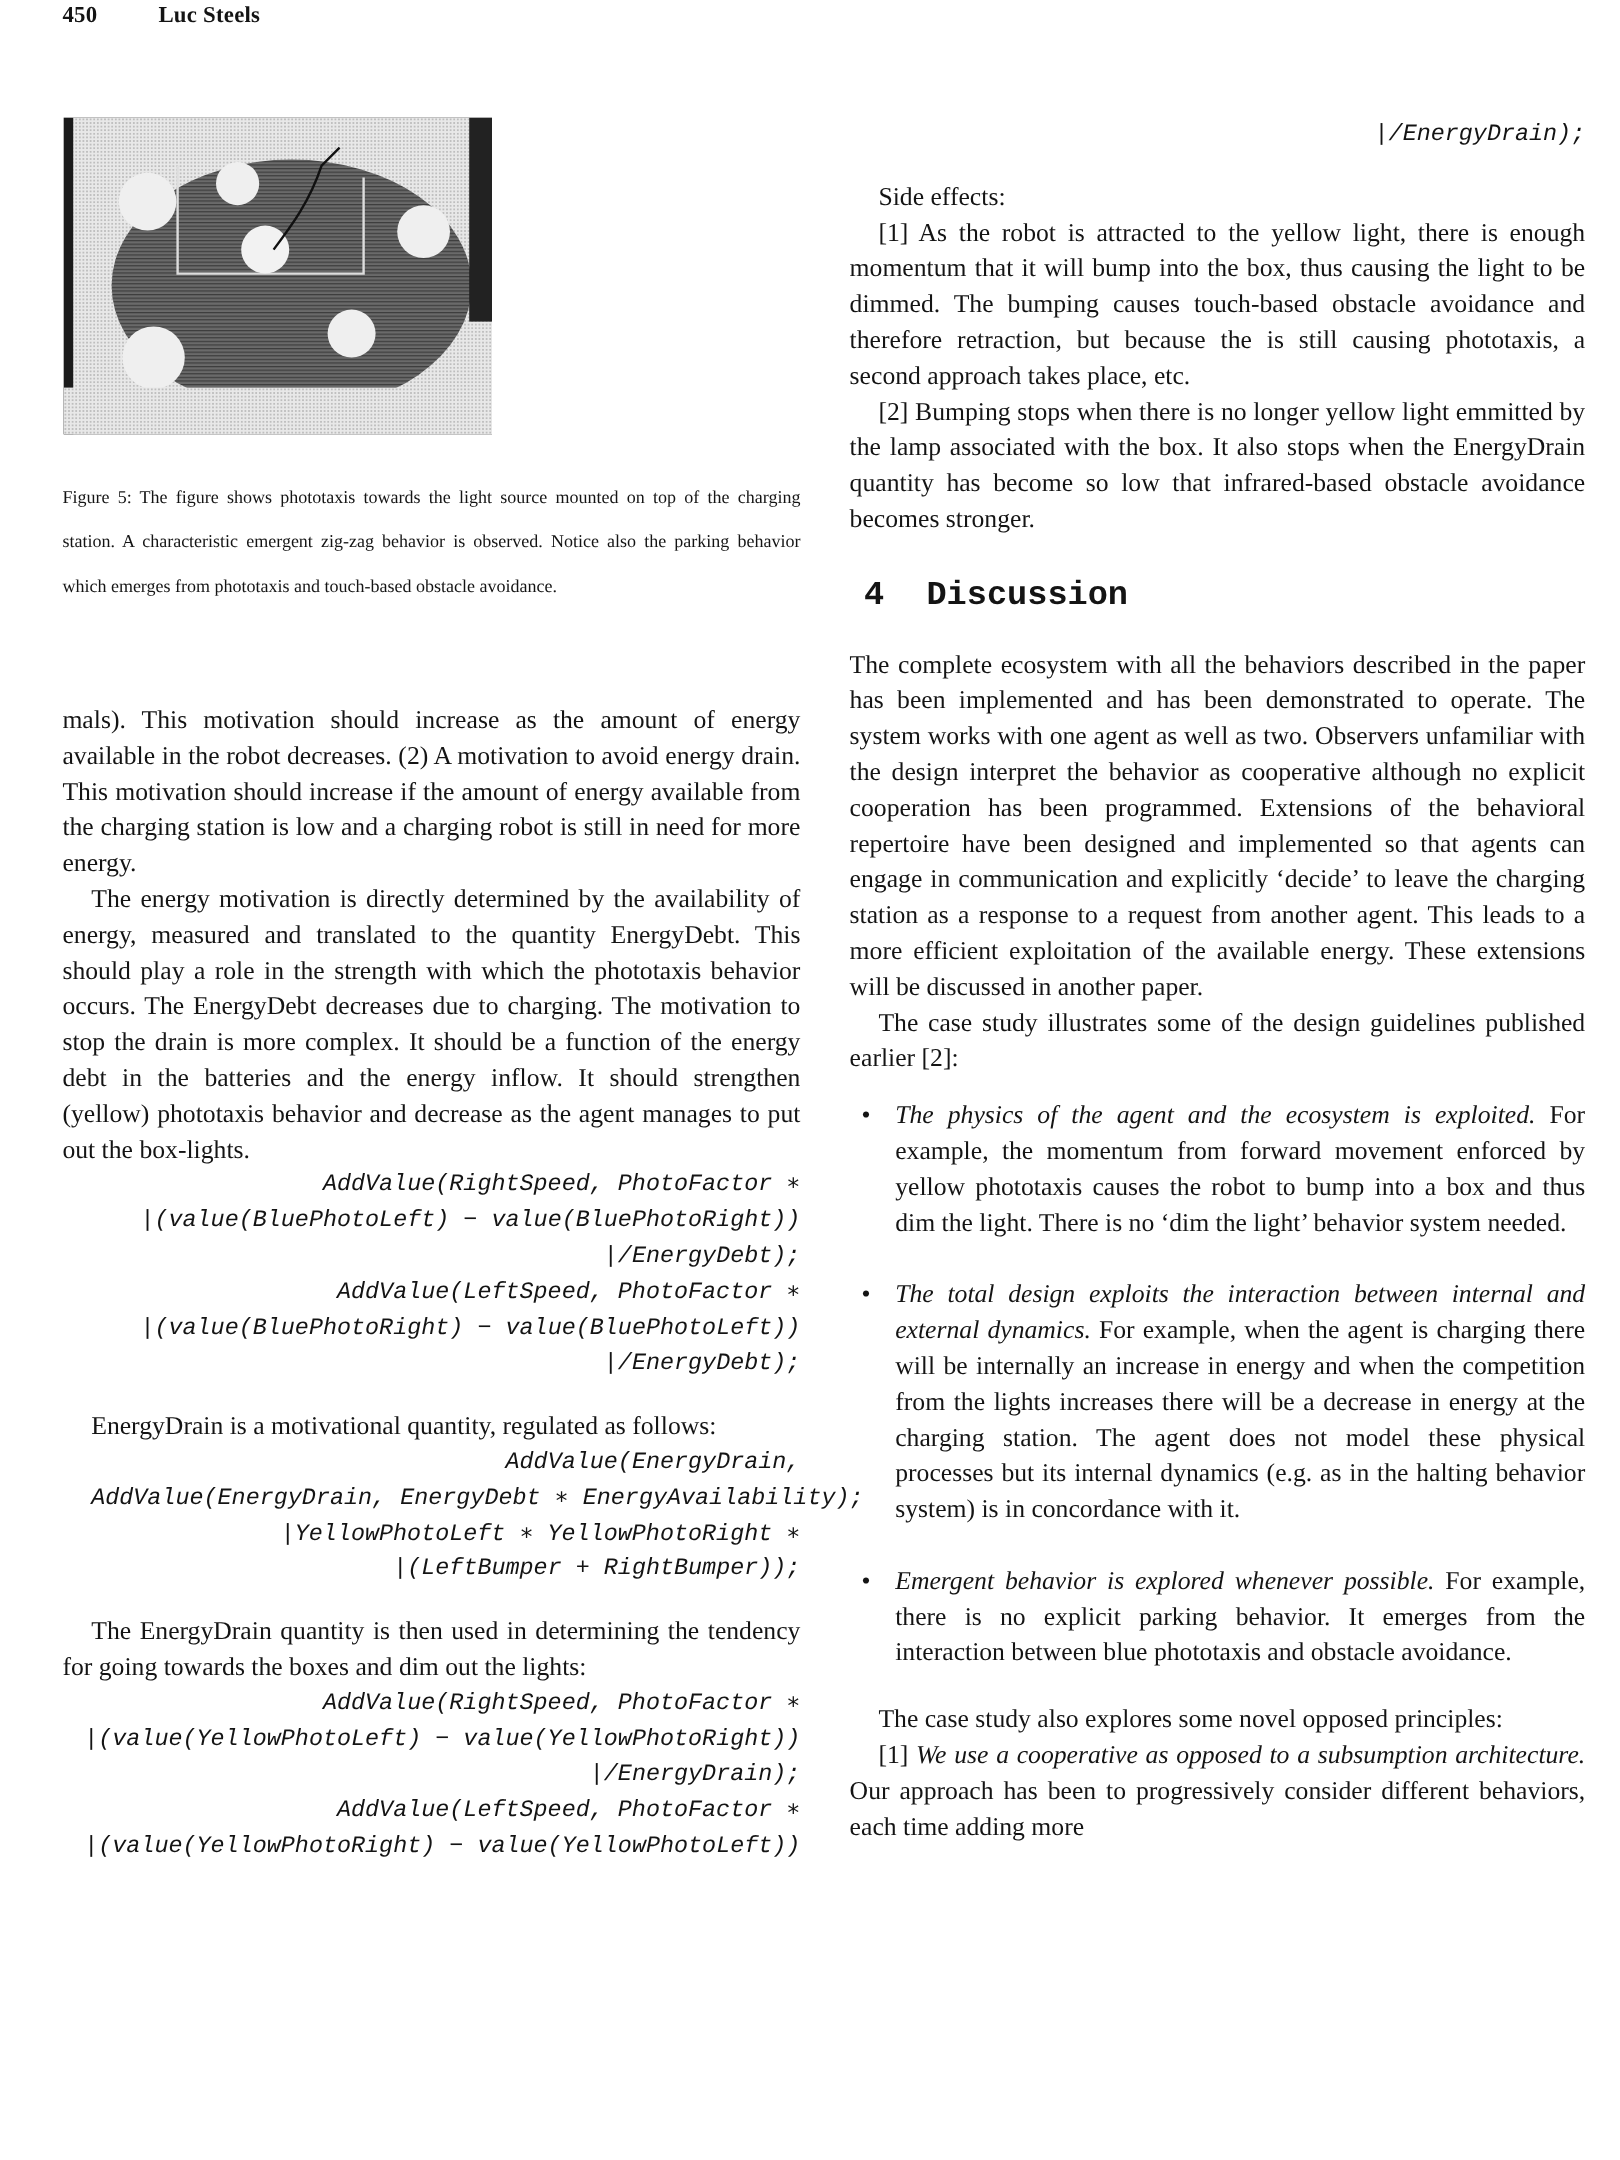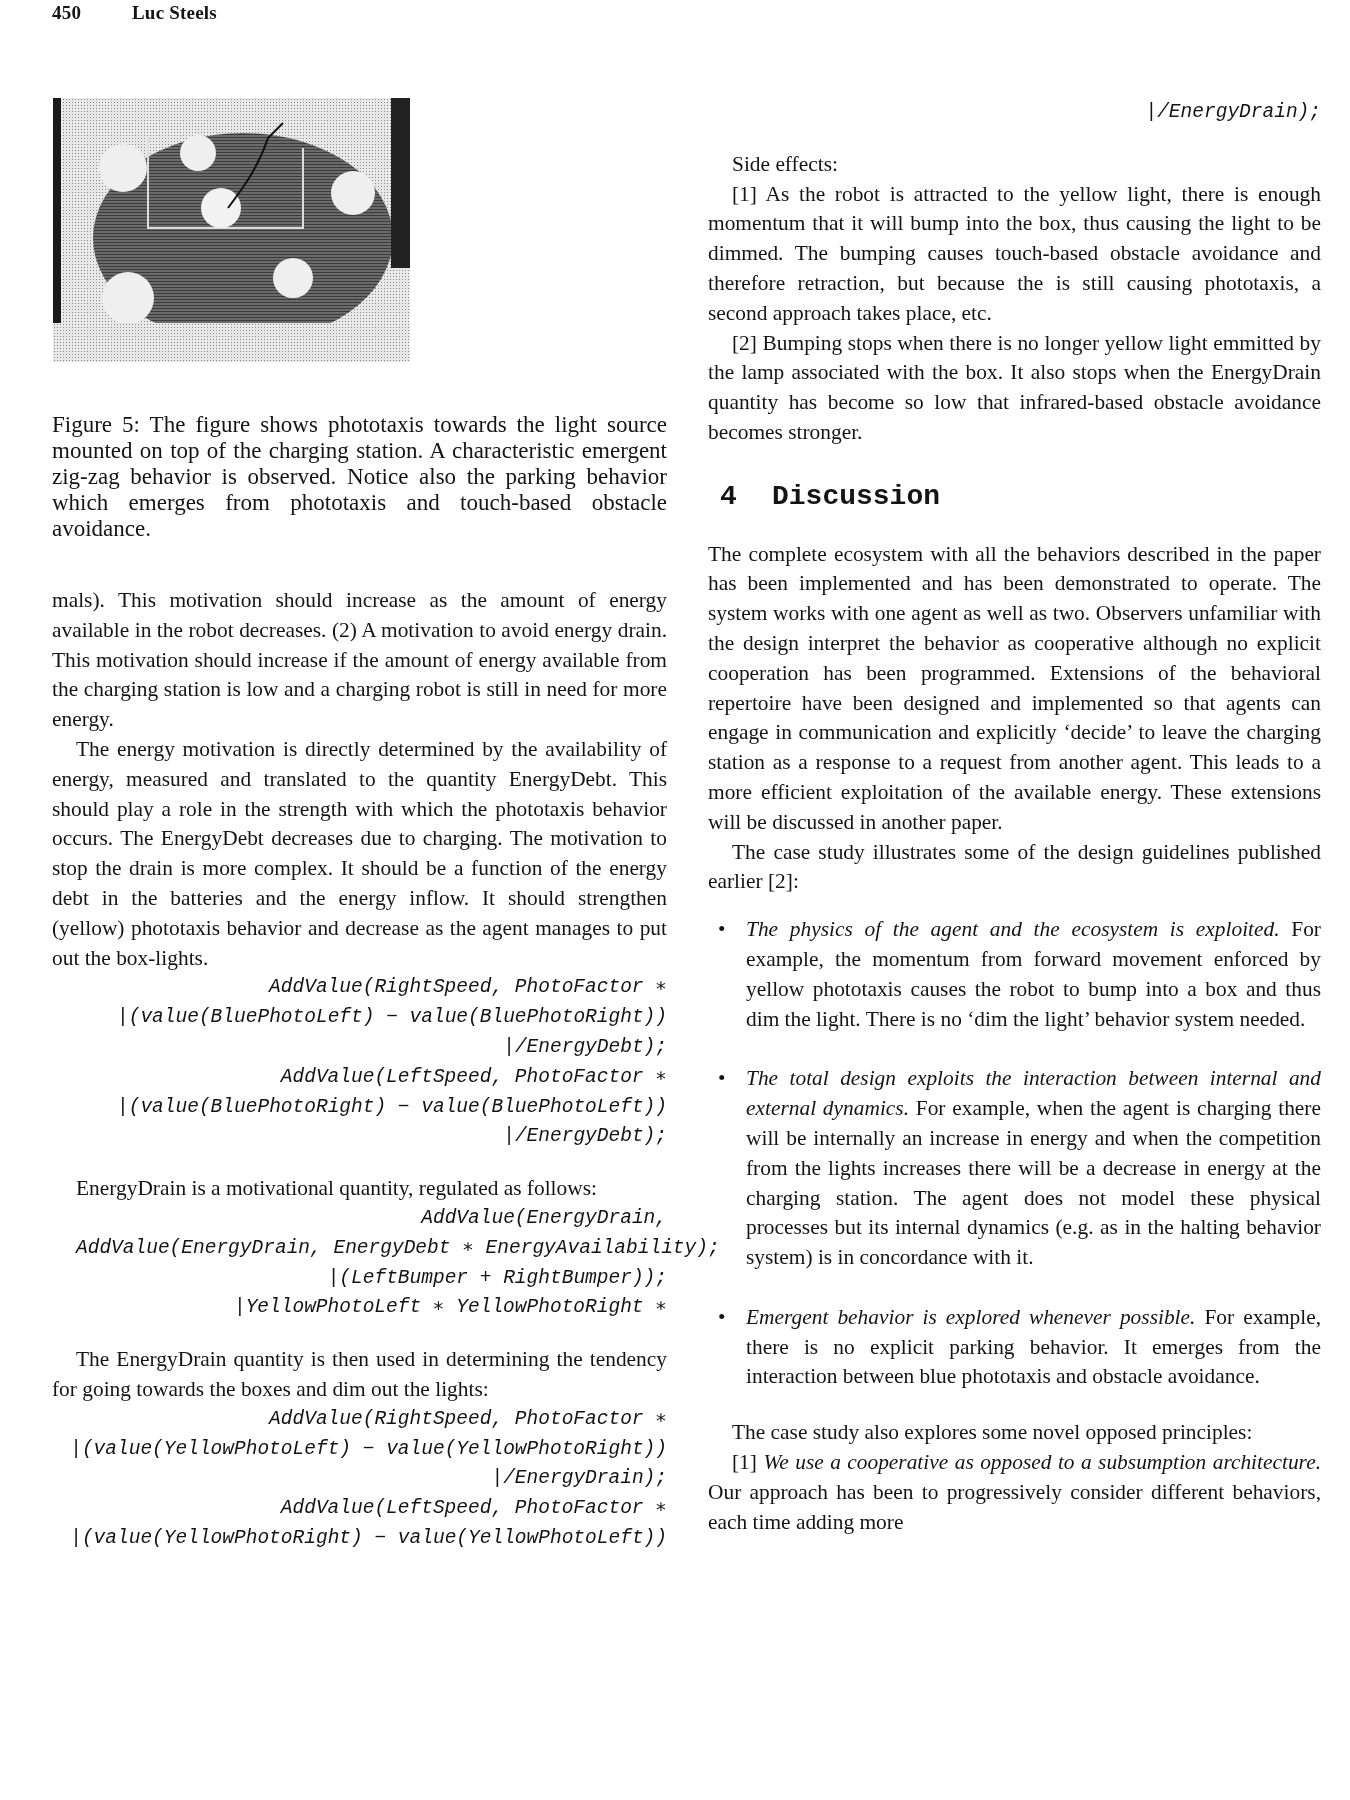--- a/index.html
+++ b/index.html
@@ -8,22 +8,22 @@
   .running-head { position:absolute; left:52px; top:2px; font-family:"Liberation Serif",serif;
                   font-weight:bold; font-size:19px; letter-spacing:0.2px; }
   .running-head .pg { display:inline-block; width:80px; }
   .col { position:absolute; top:0; font-family:"Liberation Serif",serif; font-size:21.4px;
          line-height:29.8px; text-align:justify; }
   .col-left { left:52px; width:615px; }
   .col-right { left:708px; width:613px; }
   .figure { position:absolute; left:53px; top:98px; width:357px; height:264px; background:#5a5a5a;
             overflow:hidden; }
   .figure svg { width:100%; height:100%; display:block; }
-  .caption { position:absolute; left:52px; top:412px; width:615px; font-family:"Liberation Serif",serif;
-             font-size:23px; line-height:26px; text-align:justify; }
+  .caption { position:absolute; left:52px; top:397px; width:615px; font-family:"Liberation Serif",serif;
+             font-size:15px; line-height:37px; text-align:justify; }
   p { margin:0; }
   .indent { text-indent:24px; }
   .code { font-family:Liberation Mono, monospace; font-style:italic; font-size:19.5px;
           line-height:29.8px; white-space:nowrap; text-align:right; }
   .code .bar { font-style:normal; display:inline-block; width:28px; }
   .code .ind { display:inline-block; width:24px; }
   .sect { font-family:Liberation Mono, monospace; font-weight:bold; font-size:28px; margin:12px; }
   .sect .num { display:inline-block; width:52px; }
   ul.bullets { list-style:none; margin:0; padding:0; }
   ul.bullets li { position:relative; padding-left:38px; }
@@ -79,22 +79,22 @@
       <div><span class="bar">|</span><span>/EnergyDebt);</span></div>
       <div><span class="bar"></span><span>AddValue(LeftSpeed, PhotoFactor ∗</span></div>
       <div><span class="bar">|</span><span>(value(BluePhotoRight) − value(BluePhotoLeft))</span></div>
       <div><span class="bar">|</span><span>/EnergyDebt);</span></div>
     </div>
   <div style="height:22px"></div>
   <p class="indent">EnergyDrain is a motivational quantity, regulated as follows:</p>
   <div class="code" id="code2">
       <div><span class="bar"></span><span>AddValue(EnergyDrain,</span></div>
       <div><span class="ind"></span><span>AddValue(EnergyDrain, EnergyDebt ∗ EnergyAvailability);</span></div>
+      <div><span class="bar">|</span><span>YellowPhotoLeft ∗ YellowPhotoRight ∗</span></div>
       <div><span class="bar">|</span><span>(LeftBumper + RightBumper));</span></div>
-      <div><span class="bar">|</span><span>YellowPhotoLeft ∗ YellowPhotoRight ∗</span></div>
     </div>
   <div style="height:22px"></div>
   <p class="indent">The EnergyDrain quantity is then used in determining the tendency for going towards the boxes and dim out the lights:</p>
   <div class="code" id="code3">
       <div><span class="ind"></span><span>AddValue(RightSpeed, PhotoFactor ∗</span></div>
       <div><span class="bar">|</span><span>(value(YellowPhotoLeft) − value(YellowPhotoRight))</span></div>
       <div><span class="bar">|</span><span>/EnergyDrain);</span></div>
       <div><span class="bar"></span><span>AddValue(LeftSpeed, PhotoFactor ∗</span></div>
       <div><span class="bar">|</span><span>(value(YellowPhotoRight) − value(YellowPhotoLeft))</span></div>
     </div>

